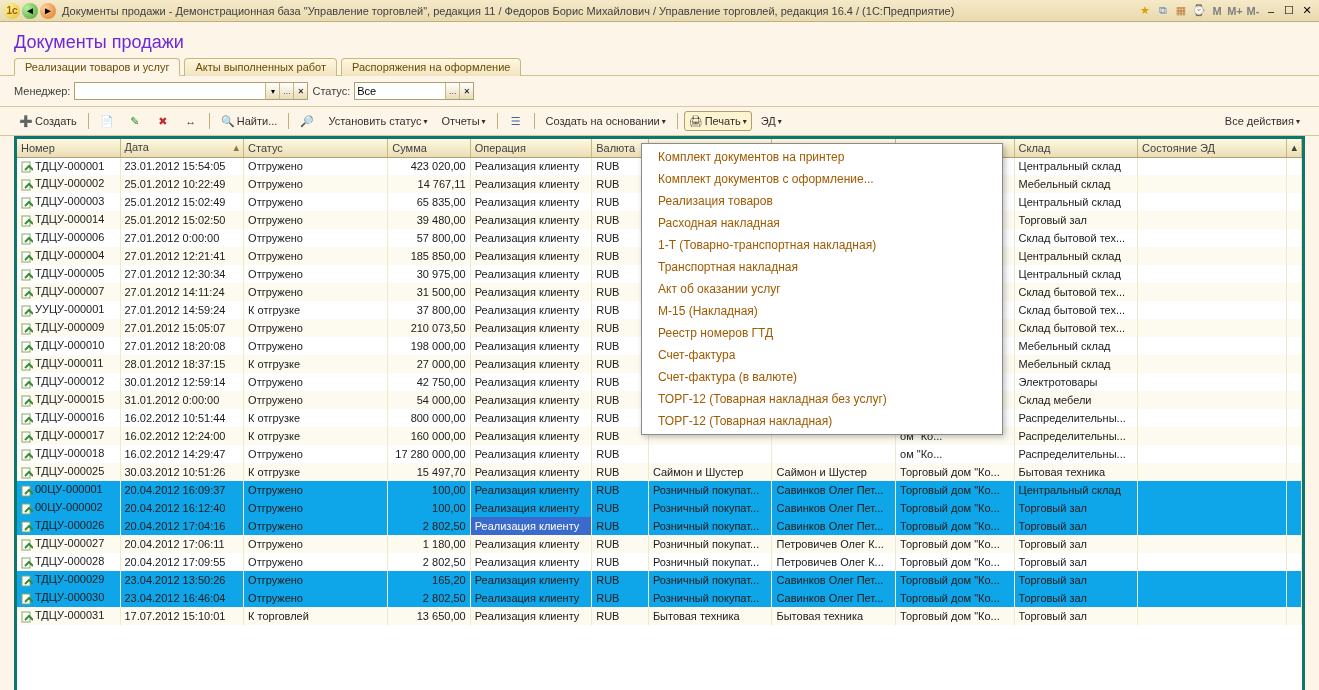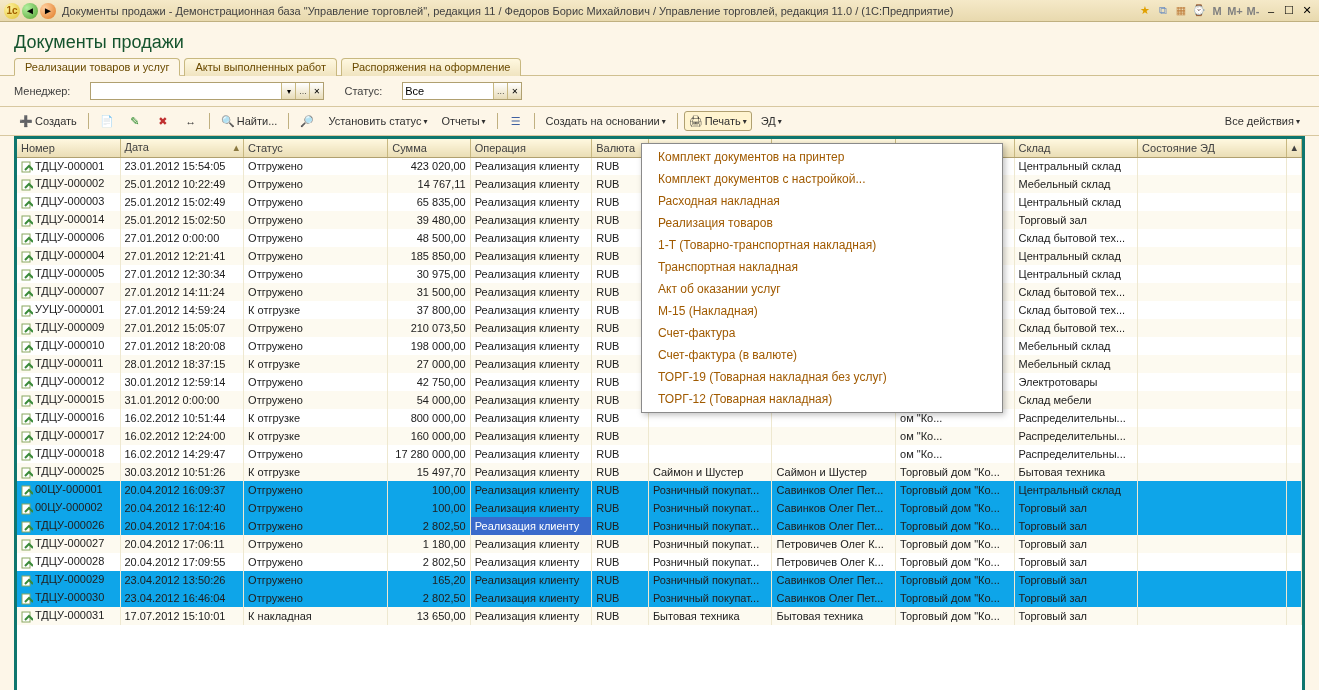--- a/index.html
+++ b/index.html
@@ -5,27 +5,27 @@
   * { box-sizing: border-box; margin: 0; padding: 0; font-family: Arial, sans-serif; font-size: 11px; }
   body { background: #fdf6e8; width: 1319px; height: 690px; overflow: hidden; }
 
   .titlebar { height: 22px; background: linear-gradient(#f5e9c8, #e8d9ae); display: flex; align-items: center; padding: 0 4px; border-bottom: 1px solid #c0b080; }
   .titlebar .sys-icons { display: flex; gap: 2px; }
   .titlebar .sys-icon { width: 16px; height: 16px; border-radius: 50%; display: flex; align-items: center; justify-content: center; font-size: 10px; }
   .titlebar .title-text { flex: 1; margin-left: 6px; color: #404040; white-space: nowrap; overflow: hidden; }
   .titlebar .right-icons { display: flex; gap: 2px; align-items: center; }
   .titlebar .ricon { width: 16px; height: 16px; display: flex; align-items: center; justify-content: center; cursor: pointer; }
 
-  .page-title h1 { font-size: 18px; font-weight: normal; color: #14532d; padding: 10px 14px 4px 14px; }
+  .page-title h1 { font-size: 18px; font-weight: normal; color: #6d28d9; padding: 10px 14px 4px 14px; }
 
   .tabs { display: flex; gap: 4px; padding: 0 14px; border-bottom: 1px solid #d0c090; }
   .tab { padding: 2px 10px; border: 1px solid #c8b880; border-bottom: none; border-radius: 4px 4px 0 0; background: linear-gradient(#fff8e0,#f0e4c0); cursor: pointer; color: #6a4a00; position: relative; top: 1px; }
   .tab.active { background: #fdf6e8; border-bottom: 1px solid #fdf6e8; }
 
-  .filter-row { display: flex; align-items: center; gap: 20px; padding: 6px 14px; border-bottom: 1px solid #d8c8a0; }
+  .filter-row { display: flex; align-items: center; gap: 4px; padding: 6px 14px; border-bottom: 1px solid #d8c8a0; }
   .filter-row label { color: #404040; }
   .combo { display: flex; border: 1px solid #b0a070; background: #fff; height: 18px; align-items: center; }
   .combo input { border: none; outline: none; height: 16px; padding: 0 2px; font-size: 11px; }
   .combo .btn { width: 14px; height: 16px; background: linear-gradient(#fff,#e8dcb8); border-left: 1px solid #c8b880; display: flex; align-items: center; justify-content: center; font-size: 8px; cursor: pointer; }
 
   .toolbar { display: flex; align-items: center; gap: 4px; padding: 4px 14px; border-bottom: 1px solid #d8c8a0; }
   .toolbar .tbtn { height: 20px; padding: 0 4px; display: flex; align-items: center; gap: 2px; border: 1px solid transparent; border-radius: 3px; cursor: pointer; color: #303030; }
   .toolbar .sep { width: 1px; height: 16px; background: #c0b080; margin: 0 2px; }
   .toolbar .spacer { flex: 1; }
   .toolbar .tbtn .ico { width: 14px; height: 14px; display: inline-flex; align-items: center; justify-content: center; font-size: 11px; }
@@ -49,21 +49,21 @@
 </style>
 </head>
 <body>
 
 <div class="titlebar">
   <div class="sys-icons">
     <span class="sys-icon circle-yellow" style="color:#a06000;font-weight:bold;">1c</span>
     <span class="sys-icon circle-green">◄</span>
     <span class="sys-icon circle-orange">►</span>
   </div>
-  <div class="title-text">Документы продажи - Демонстрационная база "Управление торговлей", редакция 11 / Федоров Борис Михайлович / Управление торговлей, редакция 11.0 /   (1С:Предприятие)</div>
+  <div class="title-text">Документы продажи - Демонстрационная база "Управление торговлей", редакция 11 / Федоров Борис Михайлович / Управление торговлей, редакция 16.4 /   (1С:Предприятие)</div>
   <div class="right-icons">
     <span class="ricon" style="color:#e0a000;">★</span>
     <span class="ricon" style="color:#7090c0;">⧉</span>
     <span class="ricon" style="color:#c08040;">▦</span>
     <span class="ricon" style="color:#c08040;">⌚</span>
     <span class="ricon" style="color:#808080;font-weight:bold;">M</span>
     <span class="ricon" style="color:#808080;font-weight:bold;">M+</span>
     <span class="ricon" style="color:#808080;font-weight:bold;">M-</span>
     <span class="ricon">–</span>
     <span class="ricon">☐</span>
@@ -259,21 +259,21 @@
           <td></td>
           <td></td>
         </tr>
         <tr class="row">
           <td><span class="row-icon"><svg width="12" height="12">
                 <rect x="1" y="1" width="8" height="10" fill="#fff" stroke="#8aa860"></rect>
                 <path d="M4 9 L8 5 L12 9" stroke="#3a8a3a" stroke-width="2" fill="none"></path>
               </svg></span>ТДЦУ-000006</td>
           <td>27.01.2012 0:00:00</td>
           <td>Отгружено</td>
-          <td class="num">48 500,00</td>
+          <td class="num">57 800,00</td>
           <td>Реализация клиенту</td>
           <td>RUB</td>
           <td></td>
           <td></td>
           <td>ом "Ко...</td>
           <td>Склад бытовой тех...</td>
           <td></td>
           <td></td>
         </tr>
         <tr class="row">
@@ -615,41 +615,42 @@
           <td>Торговый зал</td>
           <td></td>
           <td></td>
         </tr>
         <tr class="row">
           <td><span class="row-icon"><svg width="12" height="12">
                 <rect x="1" y="1" width="8" height="10" fill="#fff" stroke="#8aa860"></rect>
                 <path d="M4 9 L8 5 L12 9" stroke="#3a8a3a" stroke-width="2" fill="none"></path>
               </svg></span>ТДЦУ-000031</td>
           <td>17.07.2012 15:10:01</td>
-          <td>К накладная</td>
+          <td>К торговлей</td>
           <td class="num">13 650,00</td>
           <td>Реализация клиенту</td>
           <td>RUB</td>
           <td>Бытовая техника</td>
           <td>Бытовая техника</td>
           <td>Торговый дом "Ко...</td>
           <td>Торговый зал</td>
           <td></td>
           <td></td>
         </tr>
       </tbody>
   </table>
 </div>
 
 <div class="dropdown-menu" id="print-menu">
     <div class="mi">Комплект документов на принтер</div>
-    <div class="mi">Комплект документов с настройкой...</div>
+    <div class="mi">Комплект документов с оформление...</div>
+    <div class="mi">Реализация товаров</div>
     <div class="mi">Расходная накладная</div>
-    <div class="mi">Реализация товаров</div>
     <div class="mi">1-Т (Товарно-транспортная накладная)</div>
     <div class="mi">Транспортная накладная</div>
     <div class="mi">Акт об оказании услуг</div>
     <div class="mi">М-15 (Накладная)</div>
+    <div class="mi">Реестр номеров ГТД</div>
     <div class="mi">Счет-фактура</div>
     <div class="mi">Счет-фактура (в валюте)</div>
-    <div class="mi">ТОРГ-19 (Товарная накладная без услуг)</div>
+    <div class="mi">ТОРГ-12 (Товарная накладная без услуг)</div>
     <div class="mi">ТОРГ-12 (Товарная накладная)</div>
   </div>
 
 </body></html>

